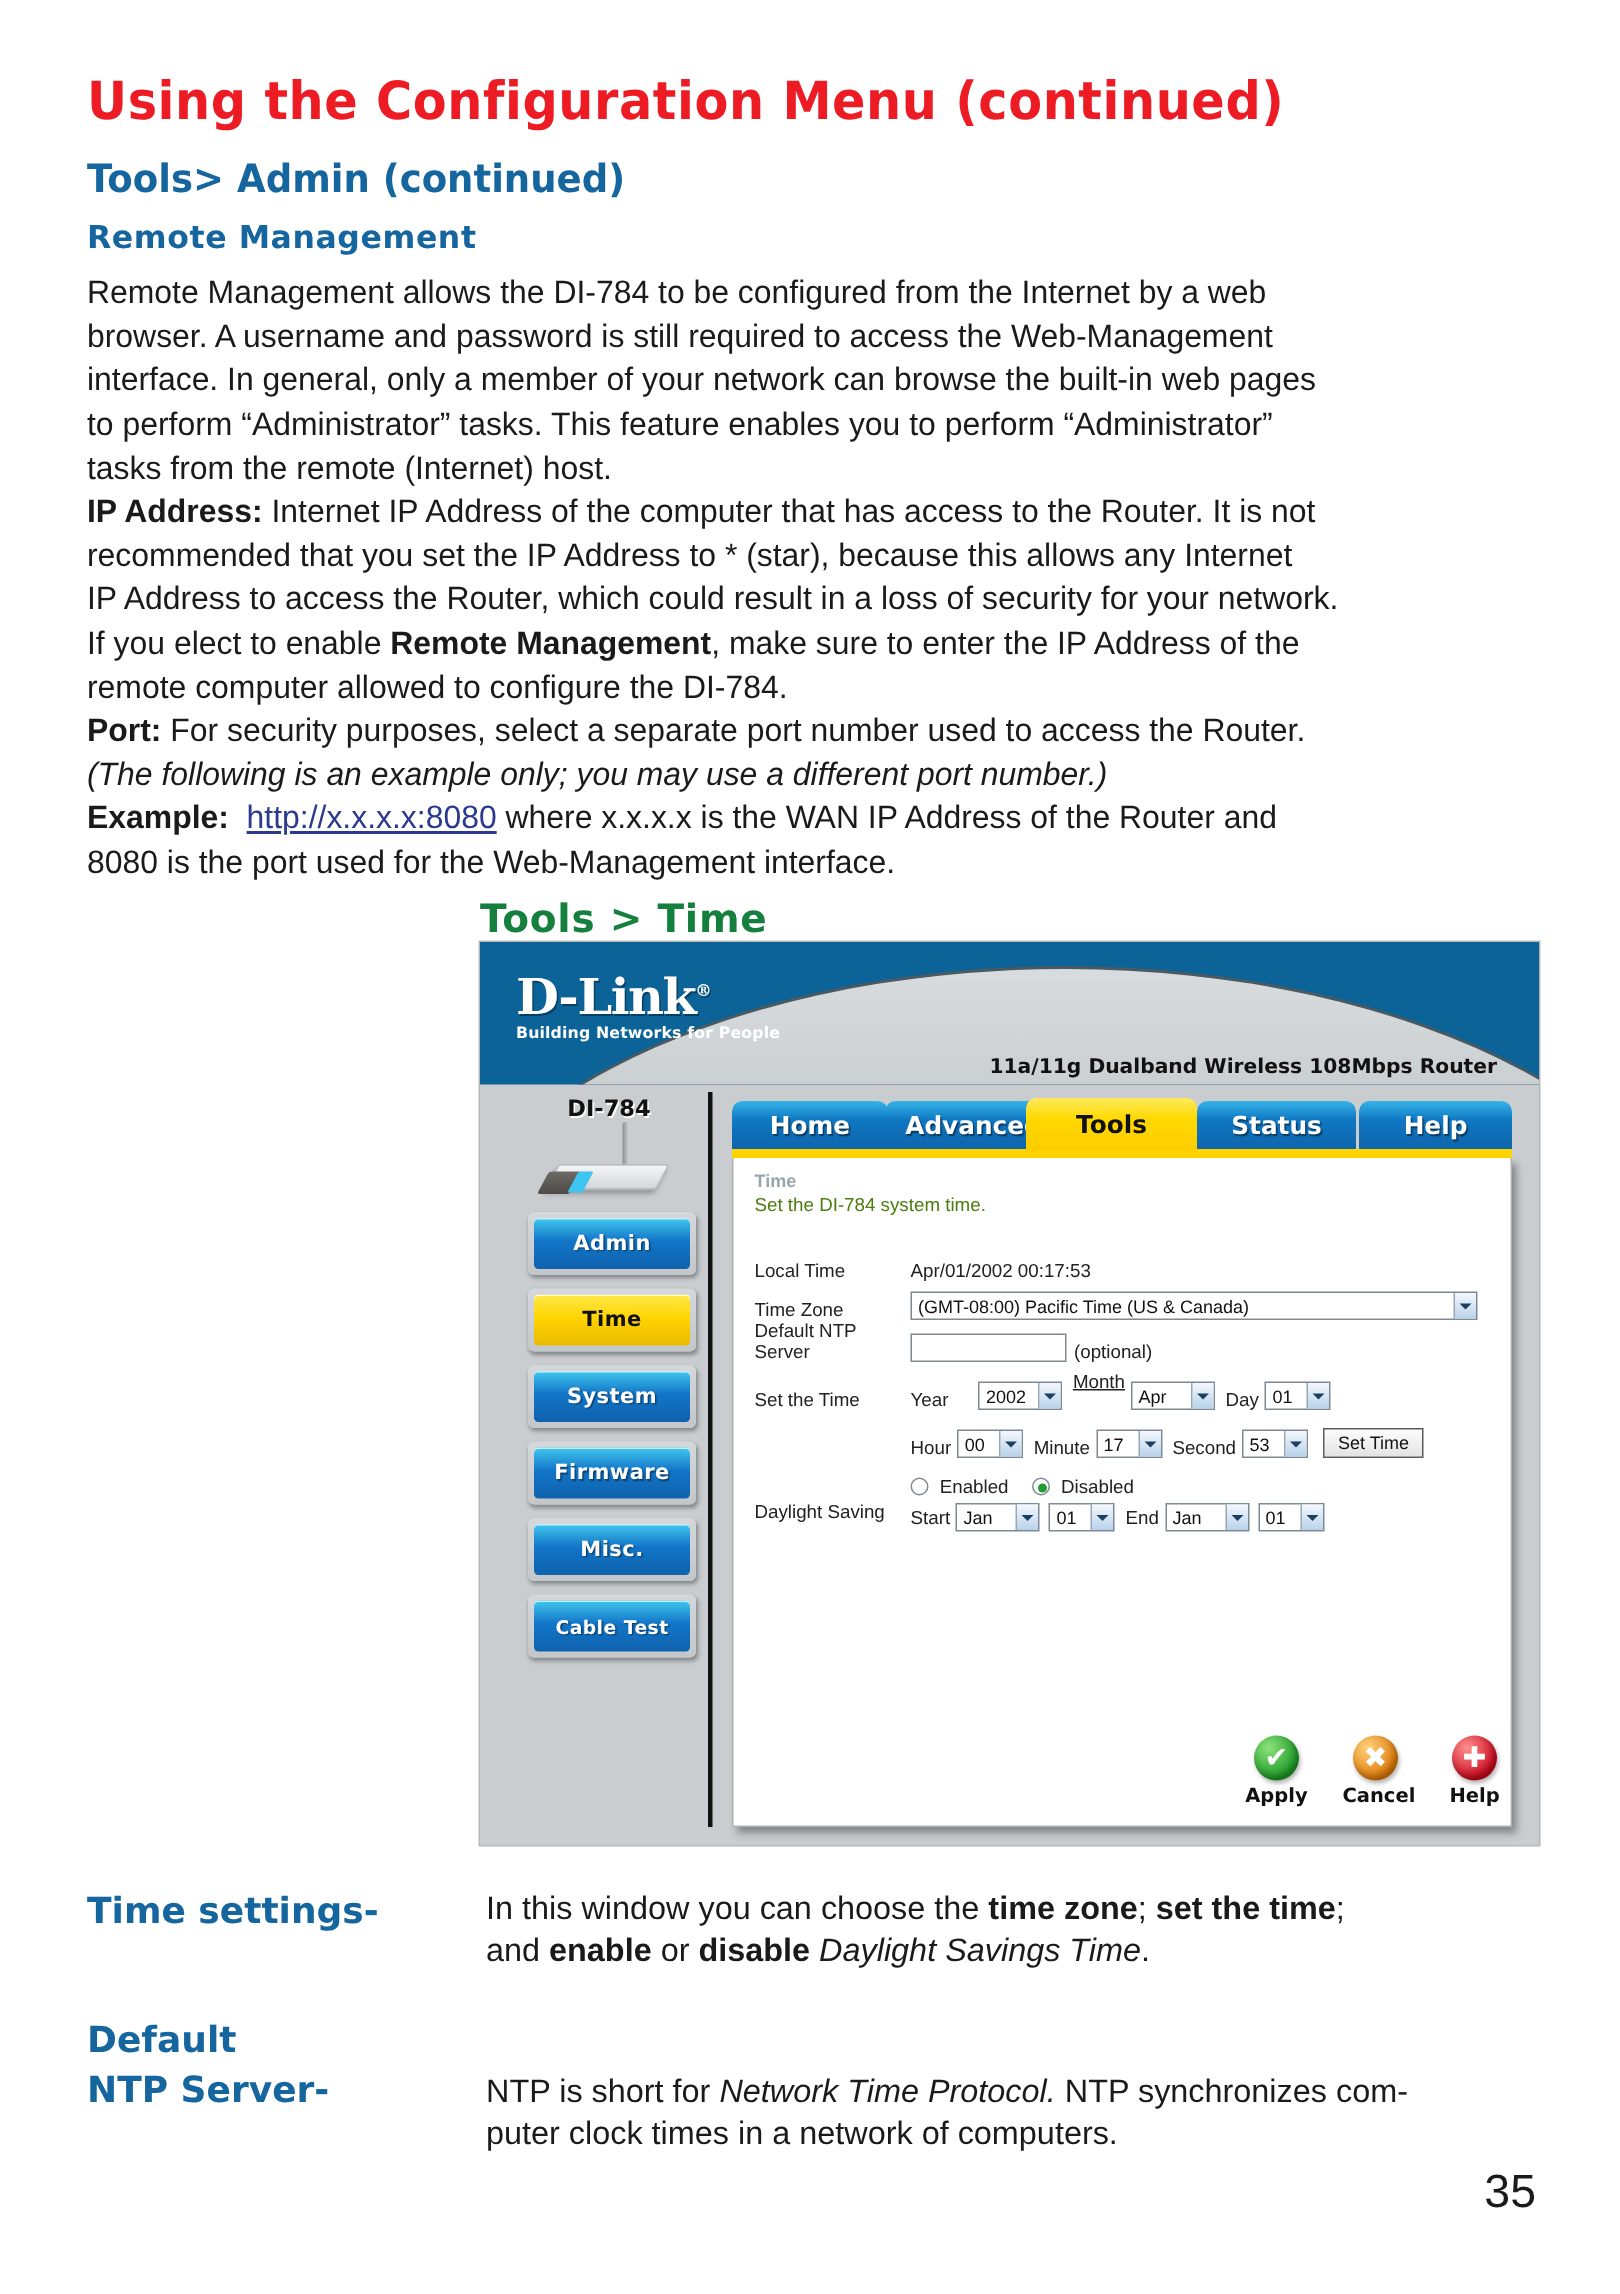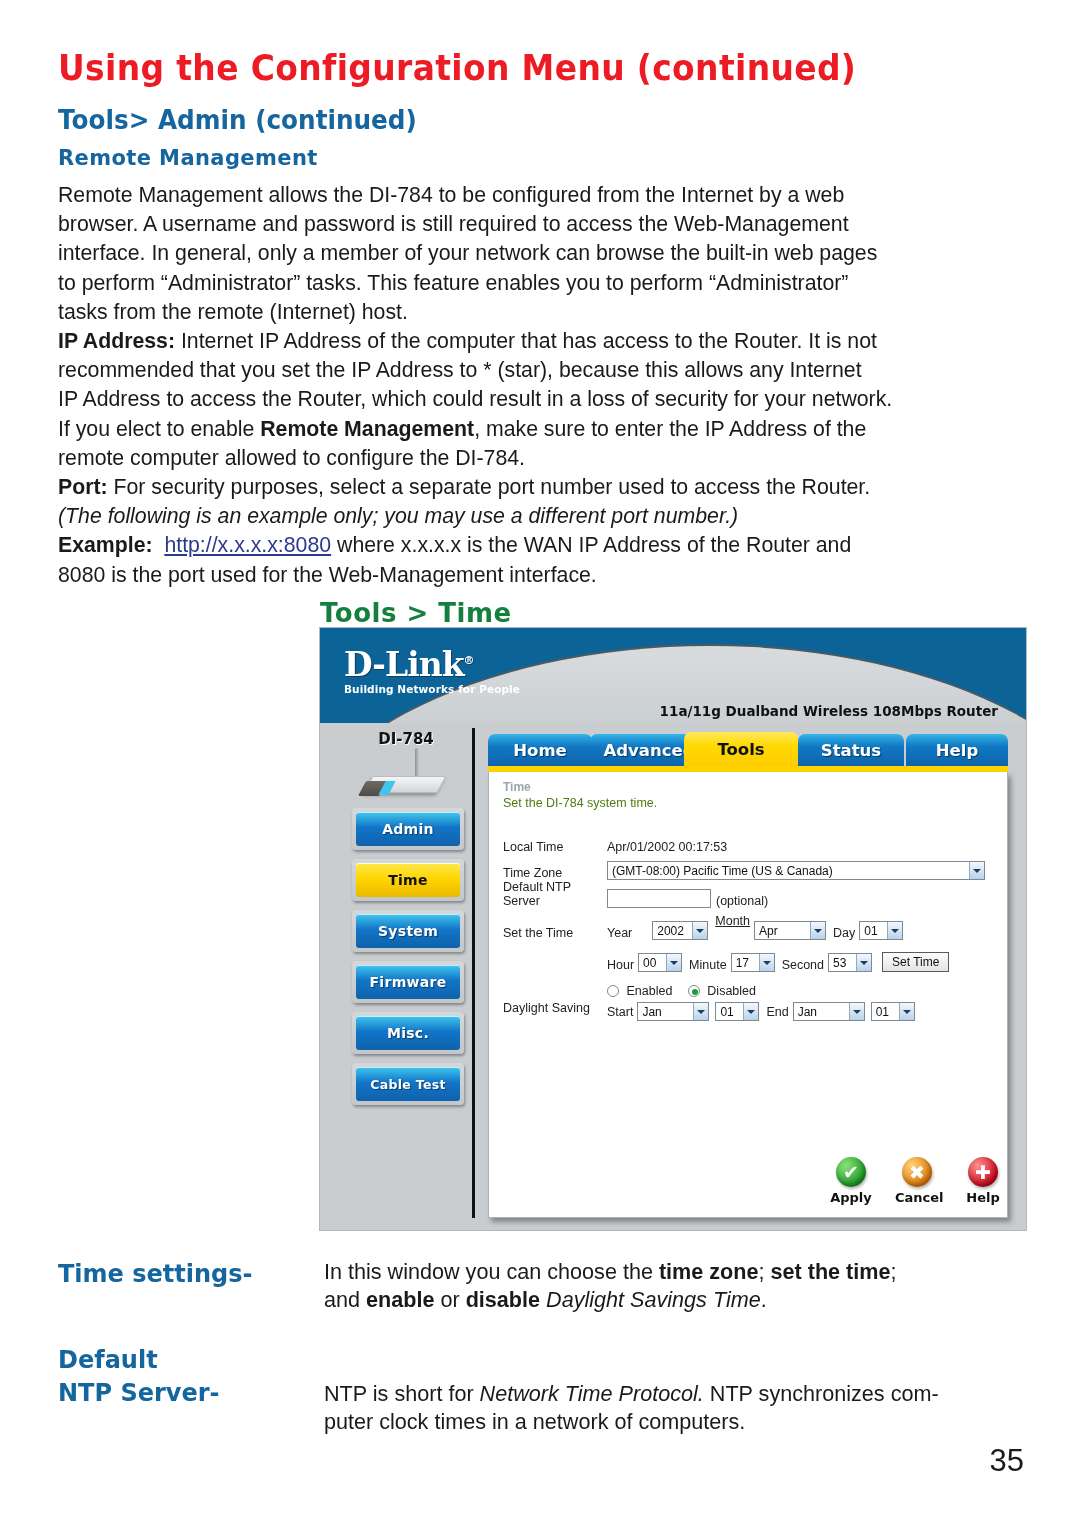--- a/index.html
+++ b/index.html
@@ -269,21 +269,21 @@
     border-left:1px solid #98a7b5;
     display:flex; align-items:center; justify-content:center;
   }
   .sel .arrow::after {
     content:""; width:0;height:0;
     border-left:4px solid transparent; border-right:4px solid transparent;
     border-top:4px solid #1b3f63;
   }
   .sel.wide { width:378px; }
   .sel.w-year { width:56px; }
-  .sel.w-mon  { width:72px; }
+  .sel.w-mon  { width:56px; }
   .sel.w-two  { width:44px; }
 
   .txtinput {
     width:104px; height:19px;
     background:#ffffff; border:1px solid #7d8a96;
   }
   .btn-settime {
     height:20px; padding:0 9px;
     background:linear-gradient(180deg,#fdfdfd,#e3e3e3);
     border:1px solid #5b5b5b;

